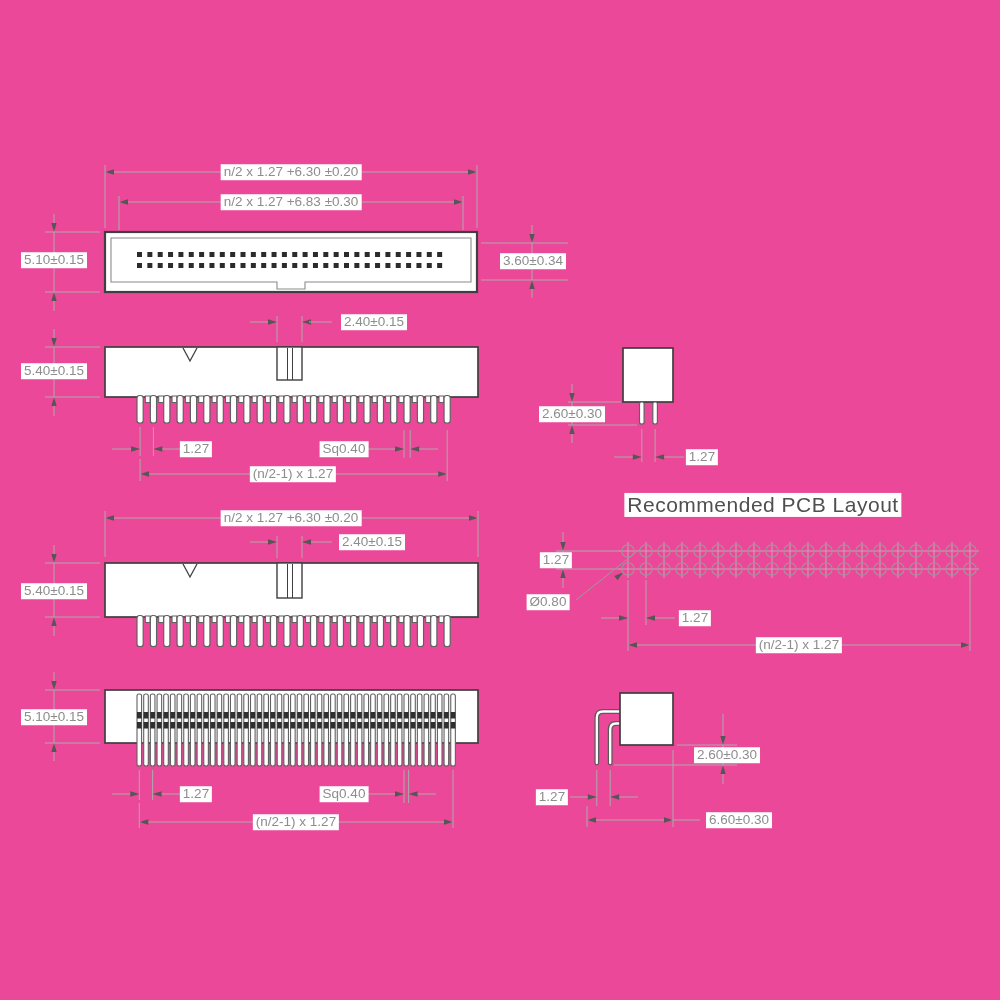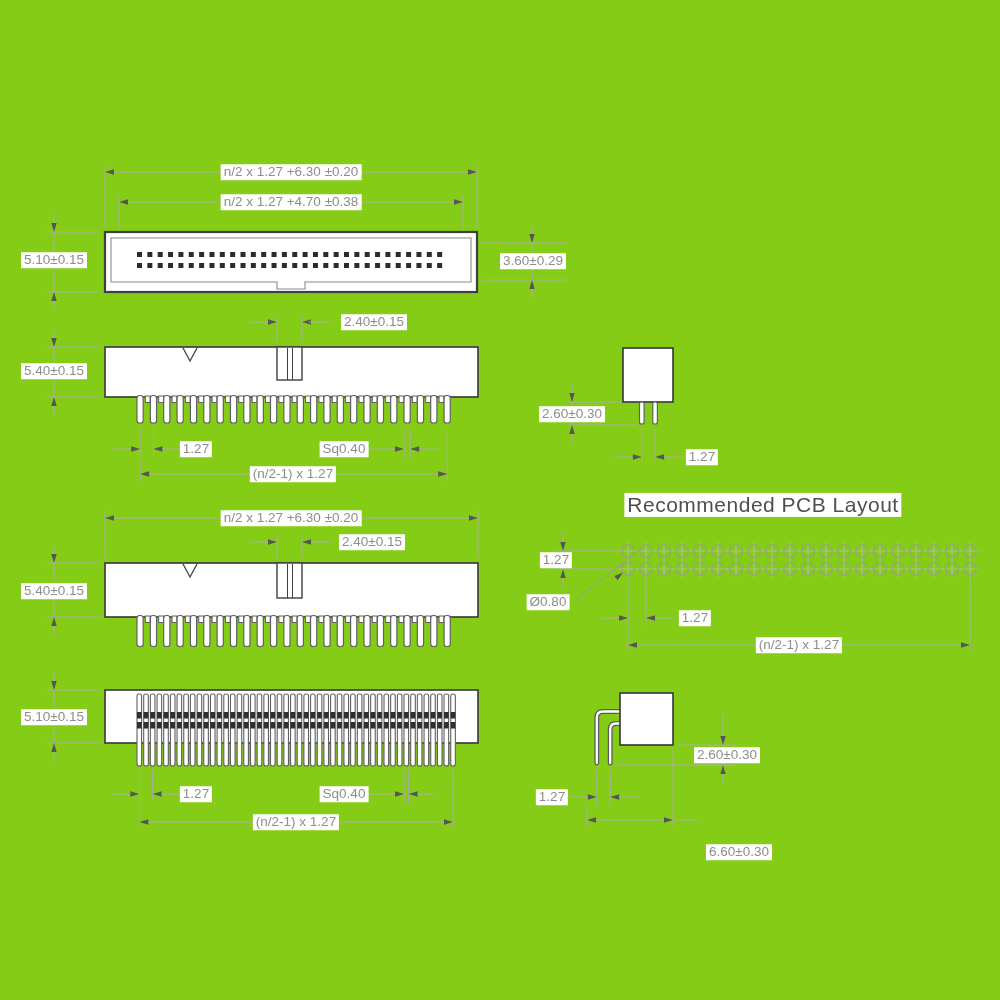--- a/index.html
+++ b/index.html
@@ -1,16 +1,16 @@
 <!DOCTYPE html>
 <html><head>
 <meta charset="utf-8">
 <style>
   html,body{margin:0;padding:0;background:#fff;}
-  #stage{position:relative;width:1000px;height:1000px;background:#84cc16;overflow:hidden;
+  #stage{position:relative;width:1000px;height:1000px;background:#ec4899;overflow:hidden;
          font-family:"Liberation Sans", sans-serif;text-align:right;}
   #lines{position:absolute;left:0;top:0;}
   .dim{position:absolute;transform:translate(-50%,-50%);
        font:13.5px "Liberation Sans",sans-serif;color:#8d8d8d;
        background:#fff;padding:0 3px;white-space:nowrap;line-height:1.15;}
   .pcb-title{font-size:21px;color:#4f4f4f;letter-spacing:0.5px;}
 </style>
 </head>
 <body>
 
@@ -595,23 +595,23 @@
         <line x1="619.2" y1="797" x2="638" y2="797" stroke="#ababab" stroke-width="1"></line>
         <line x1="587" y1="806" x2="587" y2="827" stroke="#ababab" stroke-width="1"></line>
         <line x1="673" y1="750" x2="673" y2="827" stroke="#ababab" stroke-width="1"></line>
         <line x1="587" y1="820" x2="700" y2="820" stroke="#ababab" stroke-width="1"></line>
         <polygon points="587,820 596,817.3 596,822.7" fill="#565656"></polygon>
         <polygon points="673,820 664,817.3 664,822.7" fill="#565656"></polygon>
       </g>
     </svg>
 
   <div class="dim" style="left: 291px; top: 172px; color: rgb(141, 141, 141);">n/2 x 1.27 +6.30 ±0.20</div>
-  <div class="dim" style="left: 291px; top: 202px; color: rgb(141, 141, 141);">n/2 x 1.27 +4.70 ±0.38</div>
+  <div class="dim" style="left: 291px; top: 202px; color: rgb(141, 141, 141);">n/2 x 1.27 +6.83 ±0.30</div>
   <div class="dim" style="left: 54px; top: 260px; color: rgb(141, 141, 141);">5.10±0.15</div>
-  <div class="dim" style="left: 533px; top: 261px; color: rgb(141, 141, 141);">3.60±0.29</div>
+  <div class="dim" style="left: 533px; top: 261px; color: rgb(141, 141, 141);">3.60±0.34</div>
 
   <div class="dim" style="left: 374px; top: 322px; color: rgb(141, 141, 141);">2.40±0.15</div>
   <div class="dim" style="left: 54px; top: 371px; color: rgb(141, 141, 141);">5.40±0.15</div>
   <div class="dim" style="left: 196px; top: 449px; color: rgb(141, 141, 141);">1.27</div>
   <div class="dim" style="left: 344px; top: 449px; color: rgb(141, 141, 141);">Sq0.40</div>
   <div class="dim" style="left: 293px; top: 474px; color: rgb(141, 141, 141);">(n/2-1) x 1.27</div>
 
   <div class="dim" style="left: 572px; top: 414px; color: rgb(141, 141, 141);">2.60±0.30</div>
   <div class="dim" style="left: 702px; top: 457px; color: rgb(141, 141, 141);">1.27</div>
 
@@ -625,14 +625,14 @@
   <div class="dim" style="left: 372px; top: 542px; color: rgb(141, 141, 141);">2.40±0.15</div>
   <div class="dim" style="left: 54px; top: 591px; color: rgb(141, 141, 141);">5.40±0.15</div>
 
   <div class="dim" style="left: 54px; top: 717px; color: rgb(141, 141, 141);">5.10±0.15</div>
   <div class="dim" style="left: 196px; top: 794px; color: rgb(141, 141, 141);">1.27</div>
   <div class="dim" style="left: 344px; top: 794px; color: rgb(141, 141, 141);">Sq0.40</div>
   <div class="dim" style="left: 296px; top: 822px; color: rgb(141, 141, 141);">(n/2-1) x 1.27</div>
 
   <div class="dim" style="left: 727px; top: 755px; color: rgb(141, 141, 141);">2.60±0.30</div>
   <div class="dim" style="left: 552px; top: 797px; color: rgb(141, 141, 141);">1.27</div>
-  <div class="dim" style="left: 739px; top: 852px; color: rgb(141, 141, 141);">6.60±0.30</div>
+  <div class="dim" style="left: 739px; top: 820px; color: rgb(141, 141, 141);">6.60±0.30</div>
 </div>
 
 </body></html>

